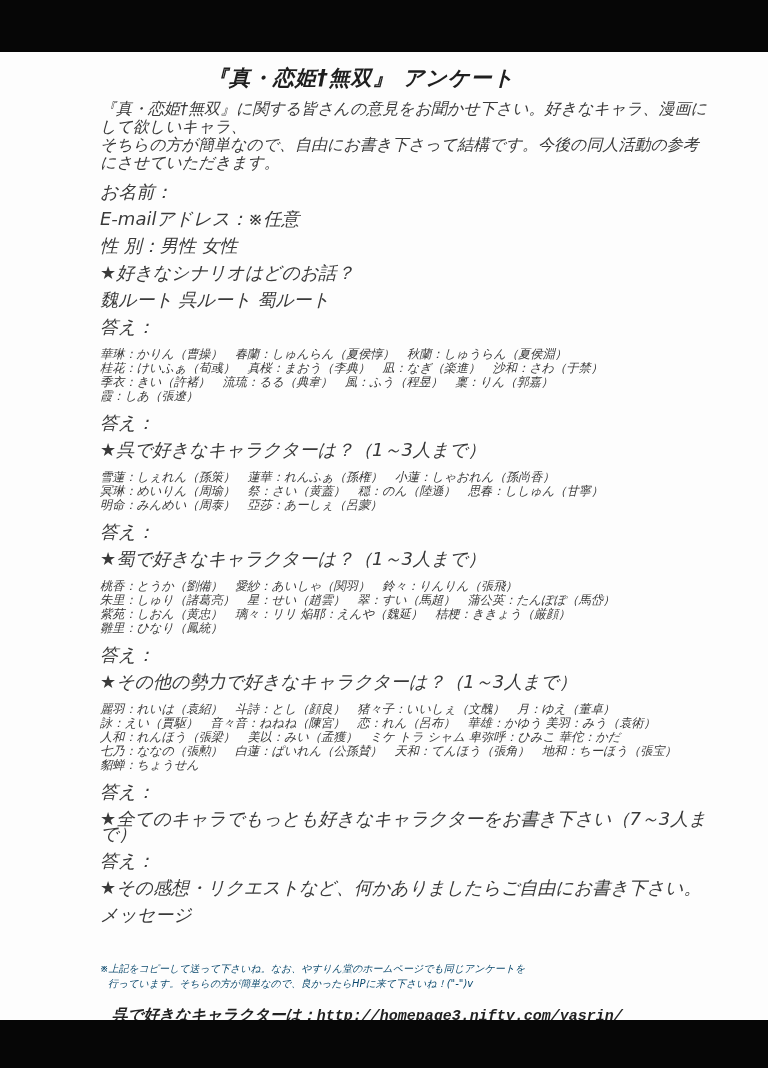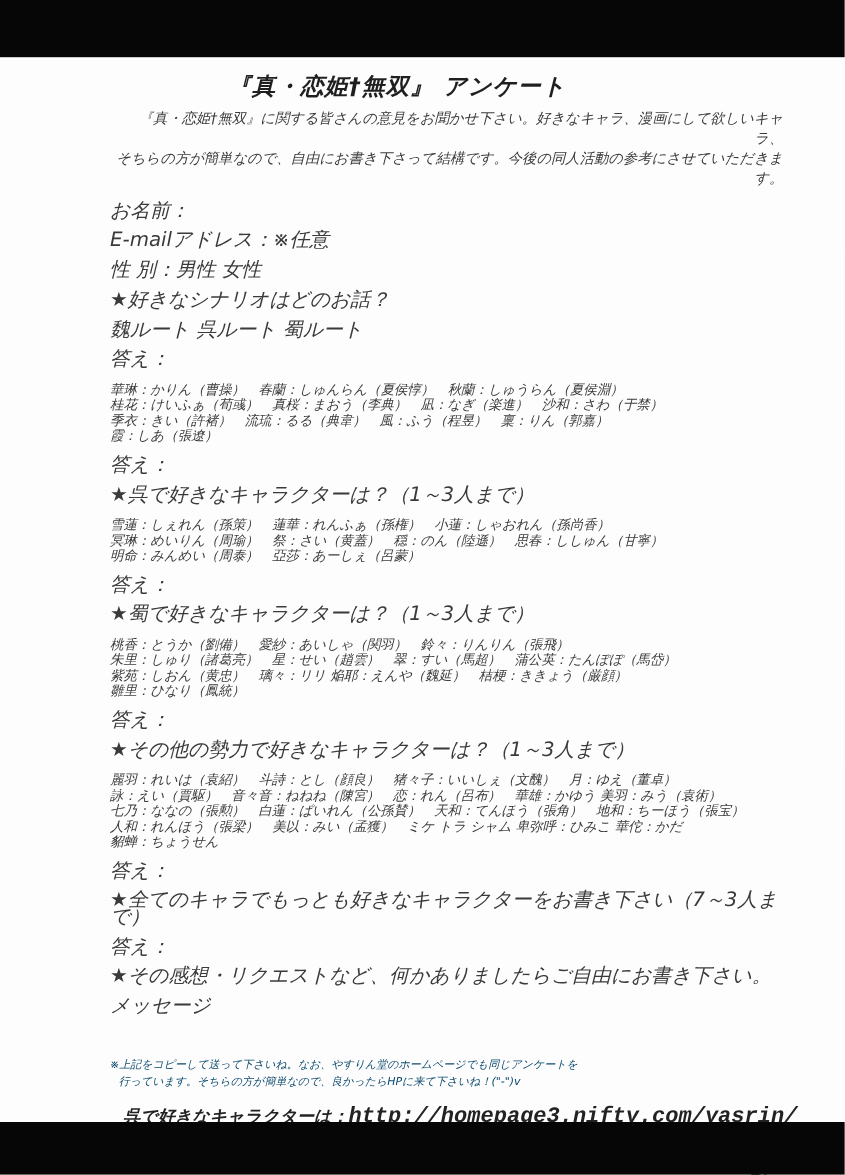--- a/index.html
+++ b/index.html
@@ -20,39 +20,39 @@
     color: #3a3a3a;
   }
   .title {
     margin: 13px 0 0; padding: 0;
     font-size: 21px; line-height: 26px; font-weight: bold;
     color: #1f1f1f; text-align: center;
     position: relative; left: -45px;
     letter-spacing: 1px;
   }
   .intro {
-    margin: 9px 0 0; font-size: 13px; line-height: 18px; text-align: right;
+    margin: 9px 0 0; font-size: 16px; line-height: 18px;
   }
   .block {
     margin: 12px 0 0; font-size: 18px; line-height: 15px;
   }
   .char-list { margin: 13px 0 0; }
   .char-list p { margin: 0; font-size: 12.2px; line-height: 14px; white-space: nowrap; }
   .footnote {
     margin: 40px 0 0; font-size: 10px; line-height: 14.5px; color: #0c4a6e;
   }
   .footnote .l2 { padding-left: 8px; display: inline-block; }
   .homepage {
     margin: 14px 0 0; padding-left: 12px;
     font-size: 15.5px; line-height: 20px; font-weight: bold; color: #222;
     white-space: nowrap;
   }
   .homepage .url {
     font-family: "Liberation Mono", monospace;
-    font-size: 20px; font-weight: bold;
+    font-size: 15px; font-weight: bold;
   }
   .page-number {
     position: absolute; left: 683px; top: 1056px;
     font-family: "DejaVu Serif", serif;
     font-size: 14px; font-weight: 600; color: #2a2a2a;
   }
 </style>
 </head>
 <body>
 
@@ -94,22 +94,22 @@
       <p>朱里：しゅり（諸葛亮）　星：せい（趙雲）　翠：すい（馬超）　蒲公英：たんぽぽ（馬岱）</p>
       <p>紫苑：しおん（黄忠）　璃々：リリ 焔耶：えんや（魏延）　桔梗：ききょう（厳顔）</p>
       <p>雛里：ひなり（鳳統）</p>
     </div>
     <p class="block">答え：</p>
 
     <p class="block">★その他の勢力で好きなキャラクターは？（1～3人まで）</p>
     <div class="char-list">
       <p>麗羽：れいは（袁紹）　斗詩：とし（顔良）　猪々子：いいしぇ（文醜）　月：ゆえ（董卓）</p>
       <p>詠：えい（賈駆）　音々音：ねねね（陳宮）　恋：れん（呂布）　華雄：かゆう 美羽：みう（袁術）</p>
+      <p>人和：れんほう（張梁）　美以：みい（孟獲）　ミケ トラ シャム 卑弥呼：ひみこ 華佗：かだ</p>
       <p>七乃：ななの（張勲）　白蓮：ぱいれん（公孫賛）　天和：てんほう（張角）　地和：ちーほう（張宝）</p>
-      <p>人和：れんほう（張梁）　美以：みい（孟獲）　ミケ トラ シャム 卑弥呼：ひみこ 華佗：かだ</p>
       <p>貂蝉：ちょうせん</p>
     </div>
     <p class="block">答え：</p>
 
     <p class="block">★全てのキャラでもっとも好きなキャラクターをお書き下さい（7～3人まで）</p>
     <p class="block">答え：</p>
 
     <p class="block">★その感想・リクエストなど、何かありましたらご自由にお書き下さい。</p>
     <p class="block">メッセージ</p>
 

